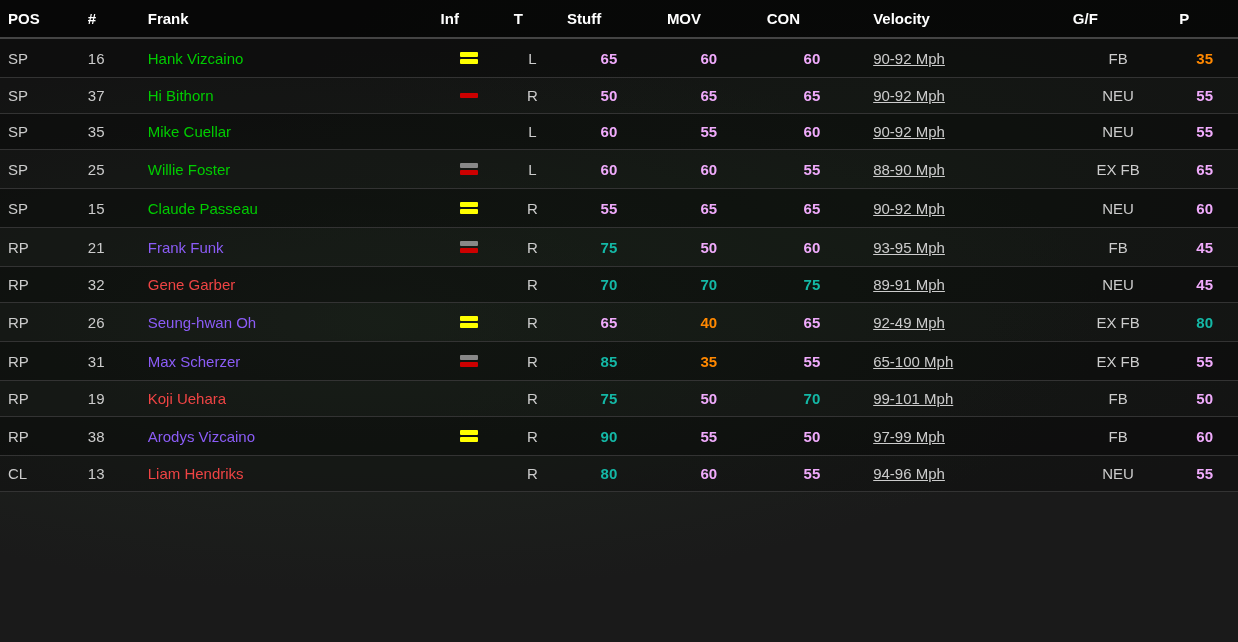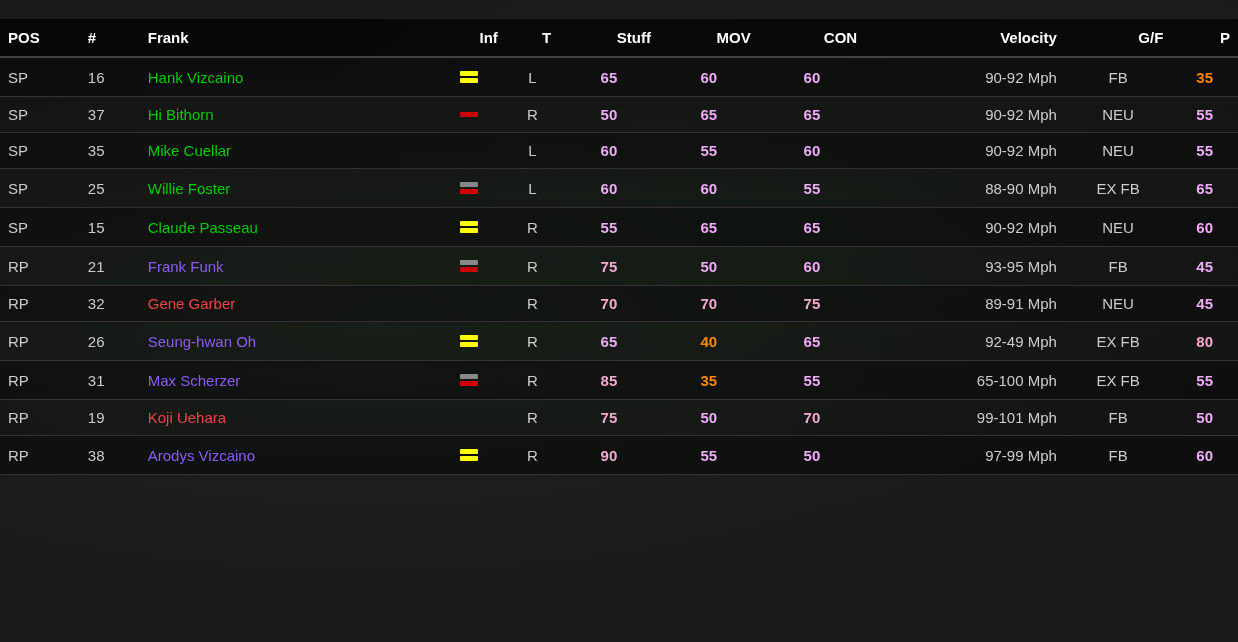--- a/index.html
+++ b/index.html
@@ -9,58 +9,57 @@
         radial-gradient(ellipse at 30% 50%, rgba(40,60,40,0.4) 0%, transparent 60%),
         radial-gradient(ellipse at 70% 30%, rgba(30,50,30,0.3) 0%, transparent 50%);
       font-family: Arial, sans-serif;
       width: 1238px;
       min-height: 642px;
       overflow: hidden;
     }
     table {
       width: 1238px;
       border-collapse: collapse;
-      margin-top: 19px;
     }
     thead tr {
       background: rgba(0,0,0,0.7);
       border-bottom: 2px solid #444;
     }
     thead th {
       color: #ffffff;
       font-size: 15px;
       font-weight: bold;
       padding: 10px 8px;
       text-align: left;
     }
-    thead th.center { text-align: right; }
+    thead th.center { text-align: left; }
     tbody tr {
       border-bottom: 1px solid #333;
     }
     tbody tr:nth-child(odd) {
       background: rgba(0,0,0,0.45);
     }
     tbody tr:nth-child(even) {
       background: rgba(0,0,0,0.25);
     }
     tbody td {
       color: #cccccc;
       font-size: 15px;
       padding: 9px 8px;
       text-align: left;
     }
     tbody td.center { text-align: center; }
     .green { color: #f0abfc; font-weight: bold; }
     .yellow { color: #f0abfc; font-weight: bold; }
-    .cyan { color: #f9a8d4; font-weight: bold; }
+    .cyan { color: #14b8a6; font-weight: bold; }
     .orange { color: #ff8800; font-weight: bold; }
     .name-green { color: #00cc00; }
     .name-yellow { color: #8b5cf6; }
     .name-white { color: #ef4444; }
-    .velocity-col { text-align: right; color: #cccccc; }
+    .velocity-col { text-align: left; color: #cccccc; text-decoration: underline; }
     .inf-cell {
       display: flex;
       flex-direction: column;
       align-items: center;
       gap: 2px;
       padding: 4px 0;
     }
     .inf-bar {
       width: 18px;
       height: 5px;
@@ -266,14 +265,27 @@
           </div>
         </td>
         <td class="center">R</td>
         <td class="center cyan">90</td>
         <td class="center green">55</td>
         <td class="center yellow">50</td>
         <td class="velocity-col">97-99 Mph</td>
         <td class="center">FB</td>
         <td class="center green">60</td>
       </tr>
+      <tr>
+        <td>CL</td>
+        <td>13</td>
+        <td class="name-white">Liam Hendriks</td>
+        <td class="inf-td"></td>
+        <td class="center">R</td>
+        <td class="center cyan">80</td>
+        <td class="center green">60</td>
+        <td class="center green">55</td>
+        <td class="velocity-col">94-96 Mph</td>
+        <td class="center">NEU</td>
+        <td class="center green">55</td>
+      </tr>
     </tbody>
 </table>
 
 </body></html>

